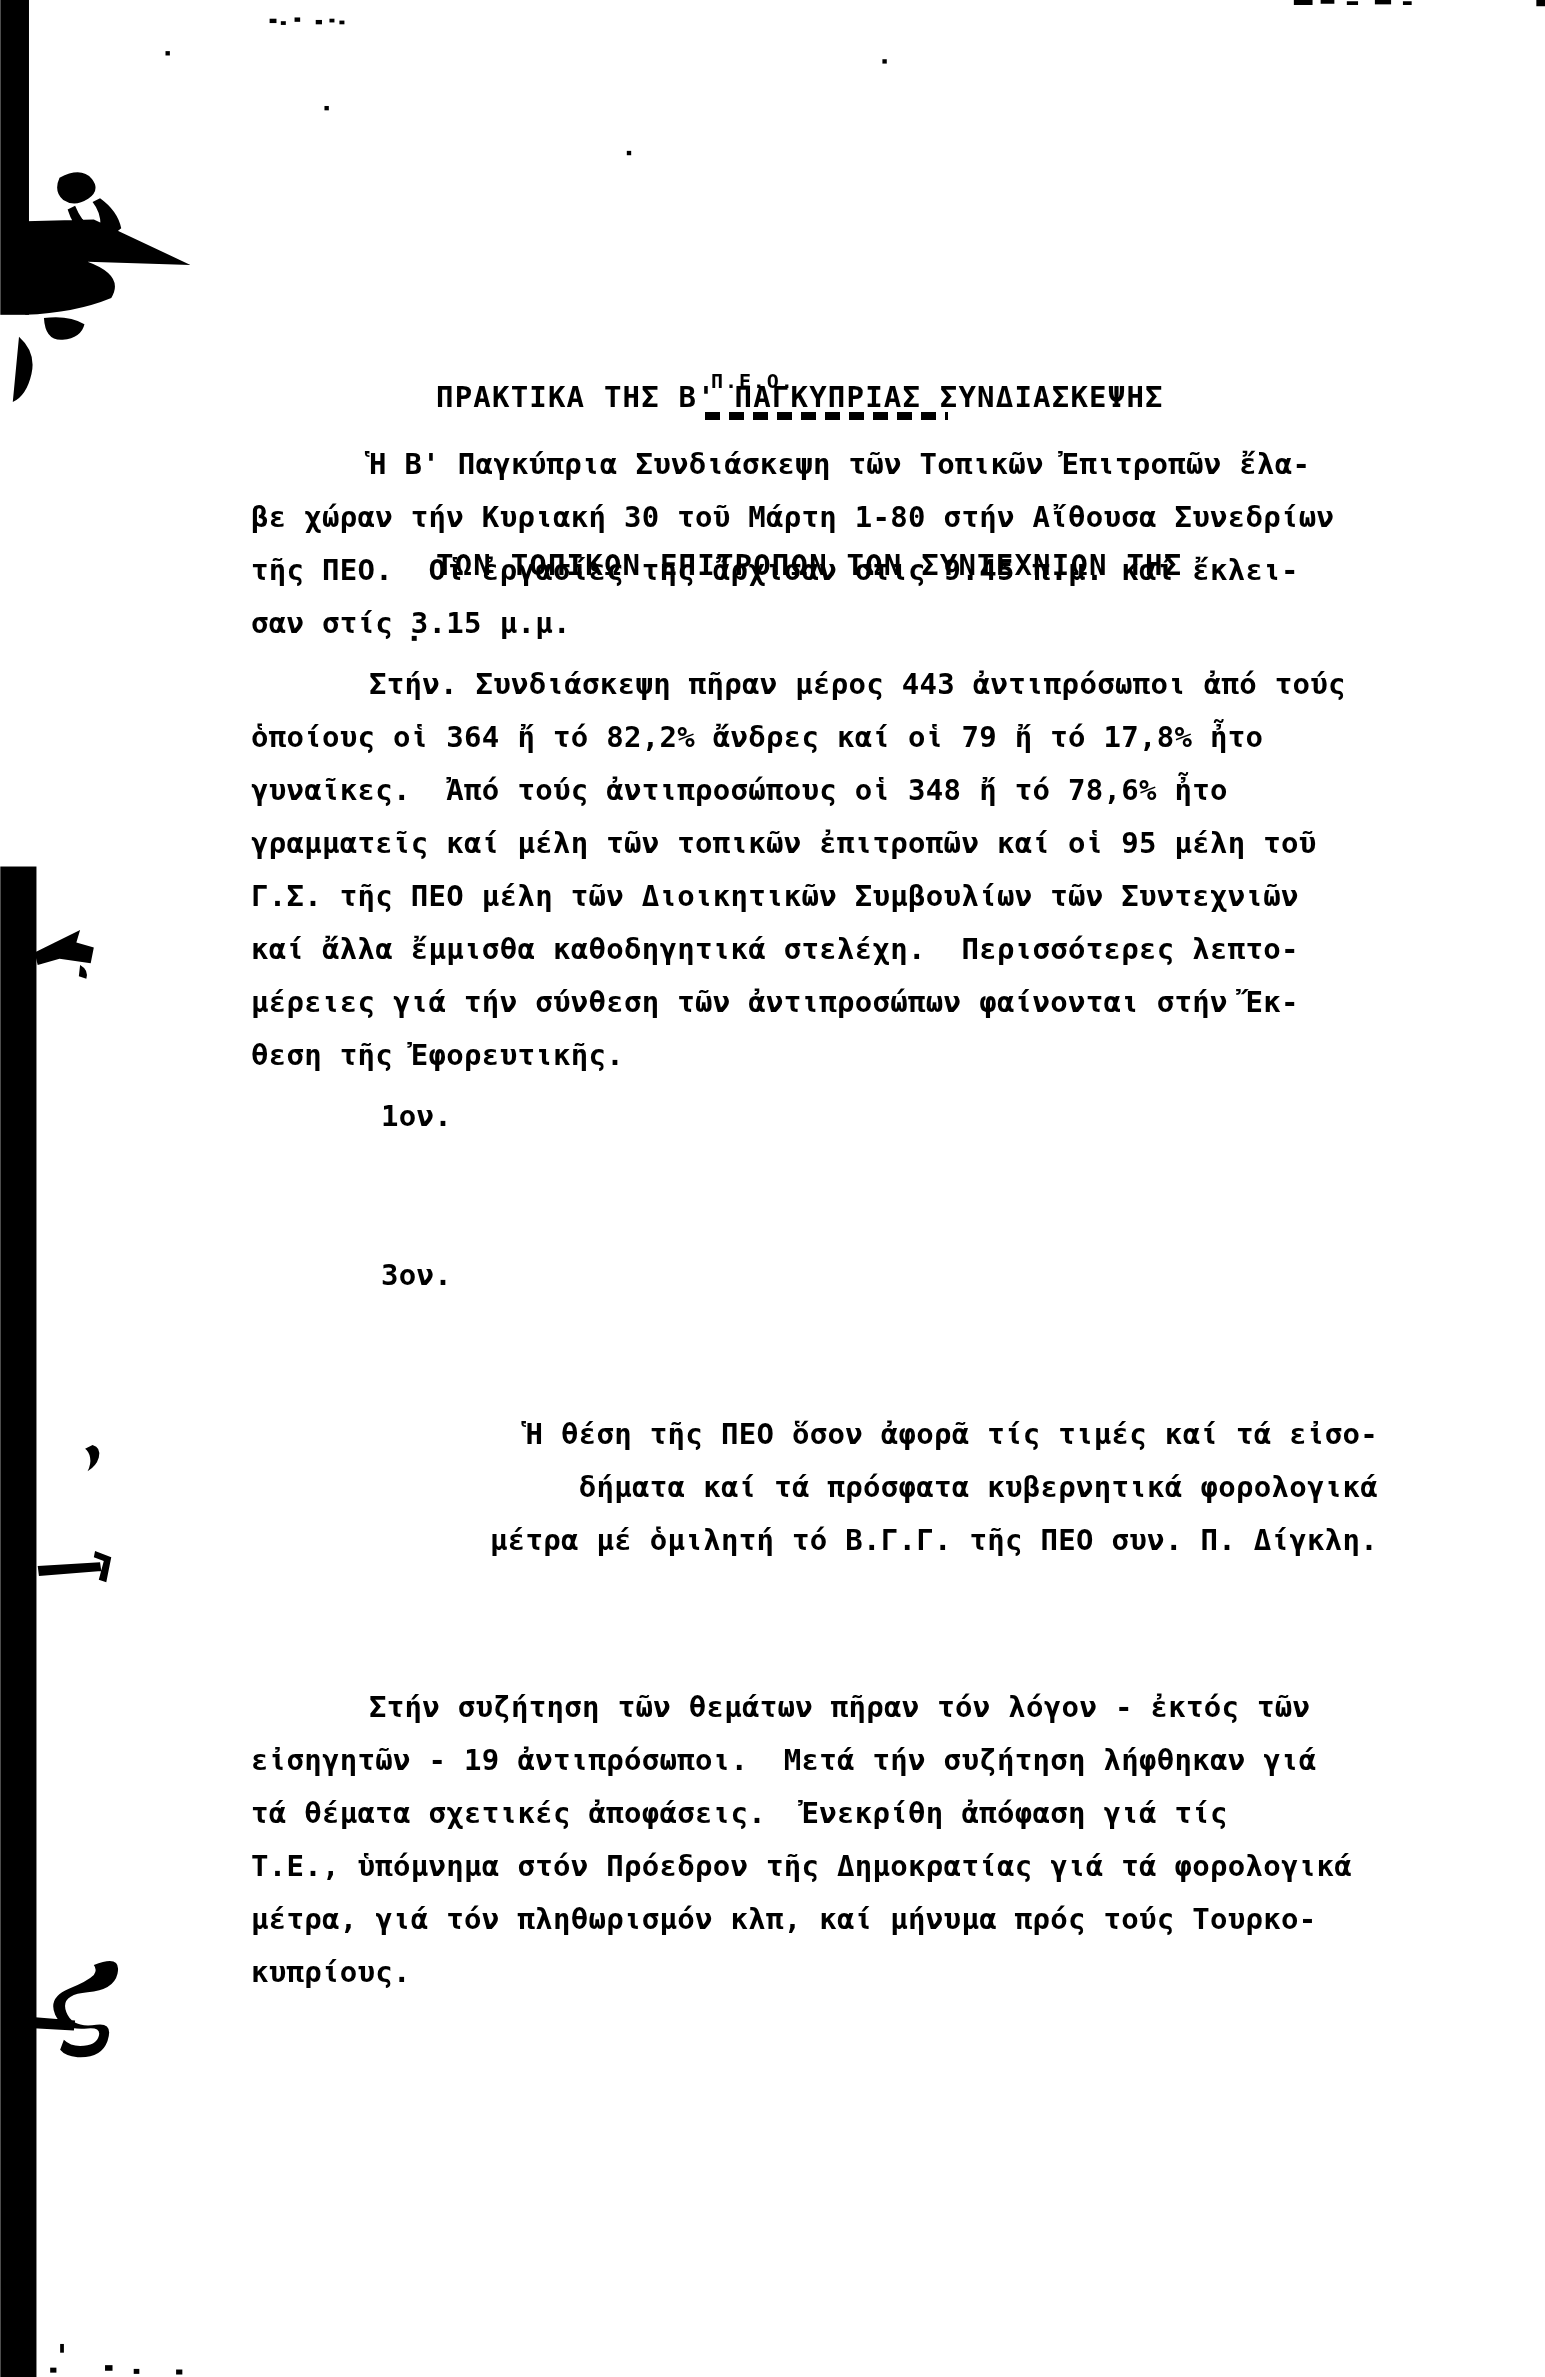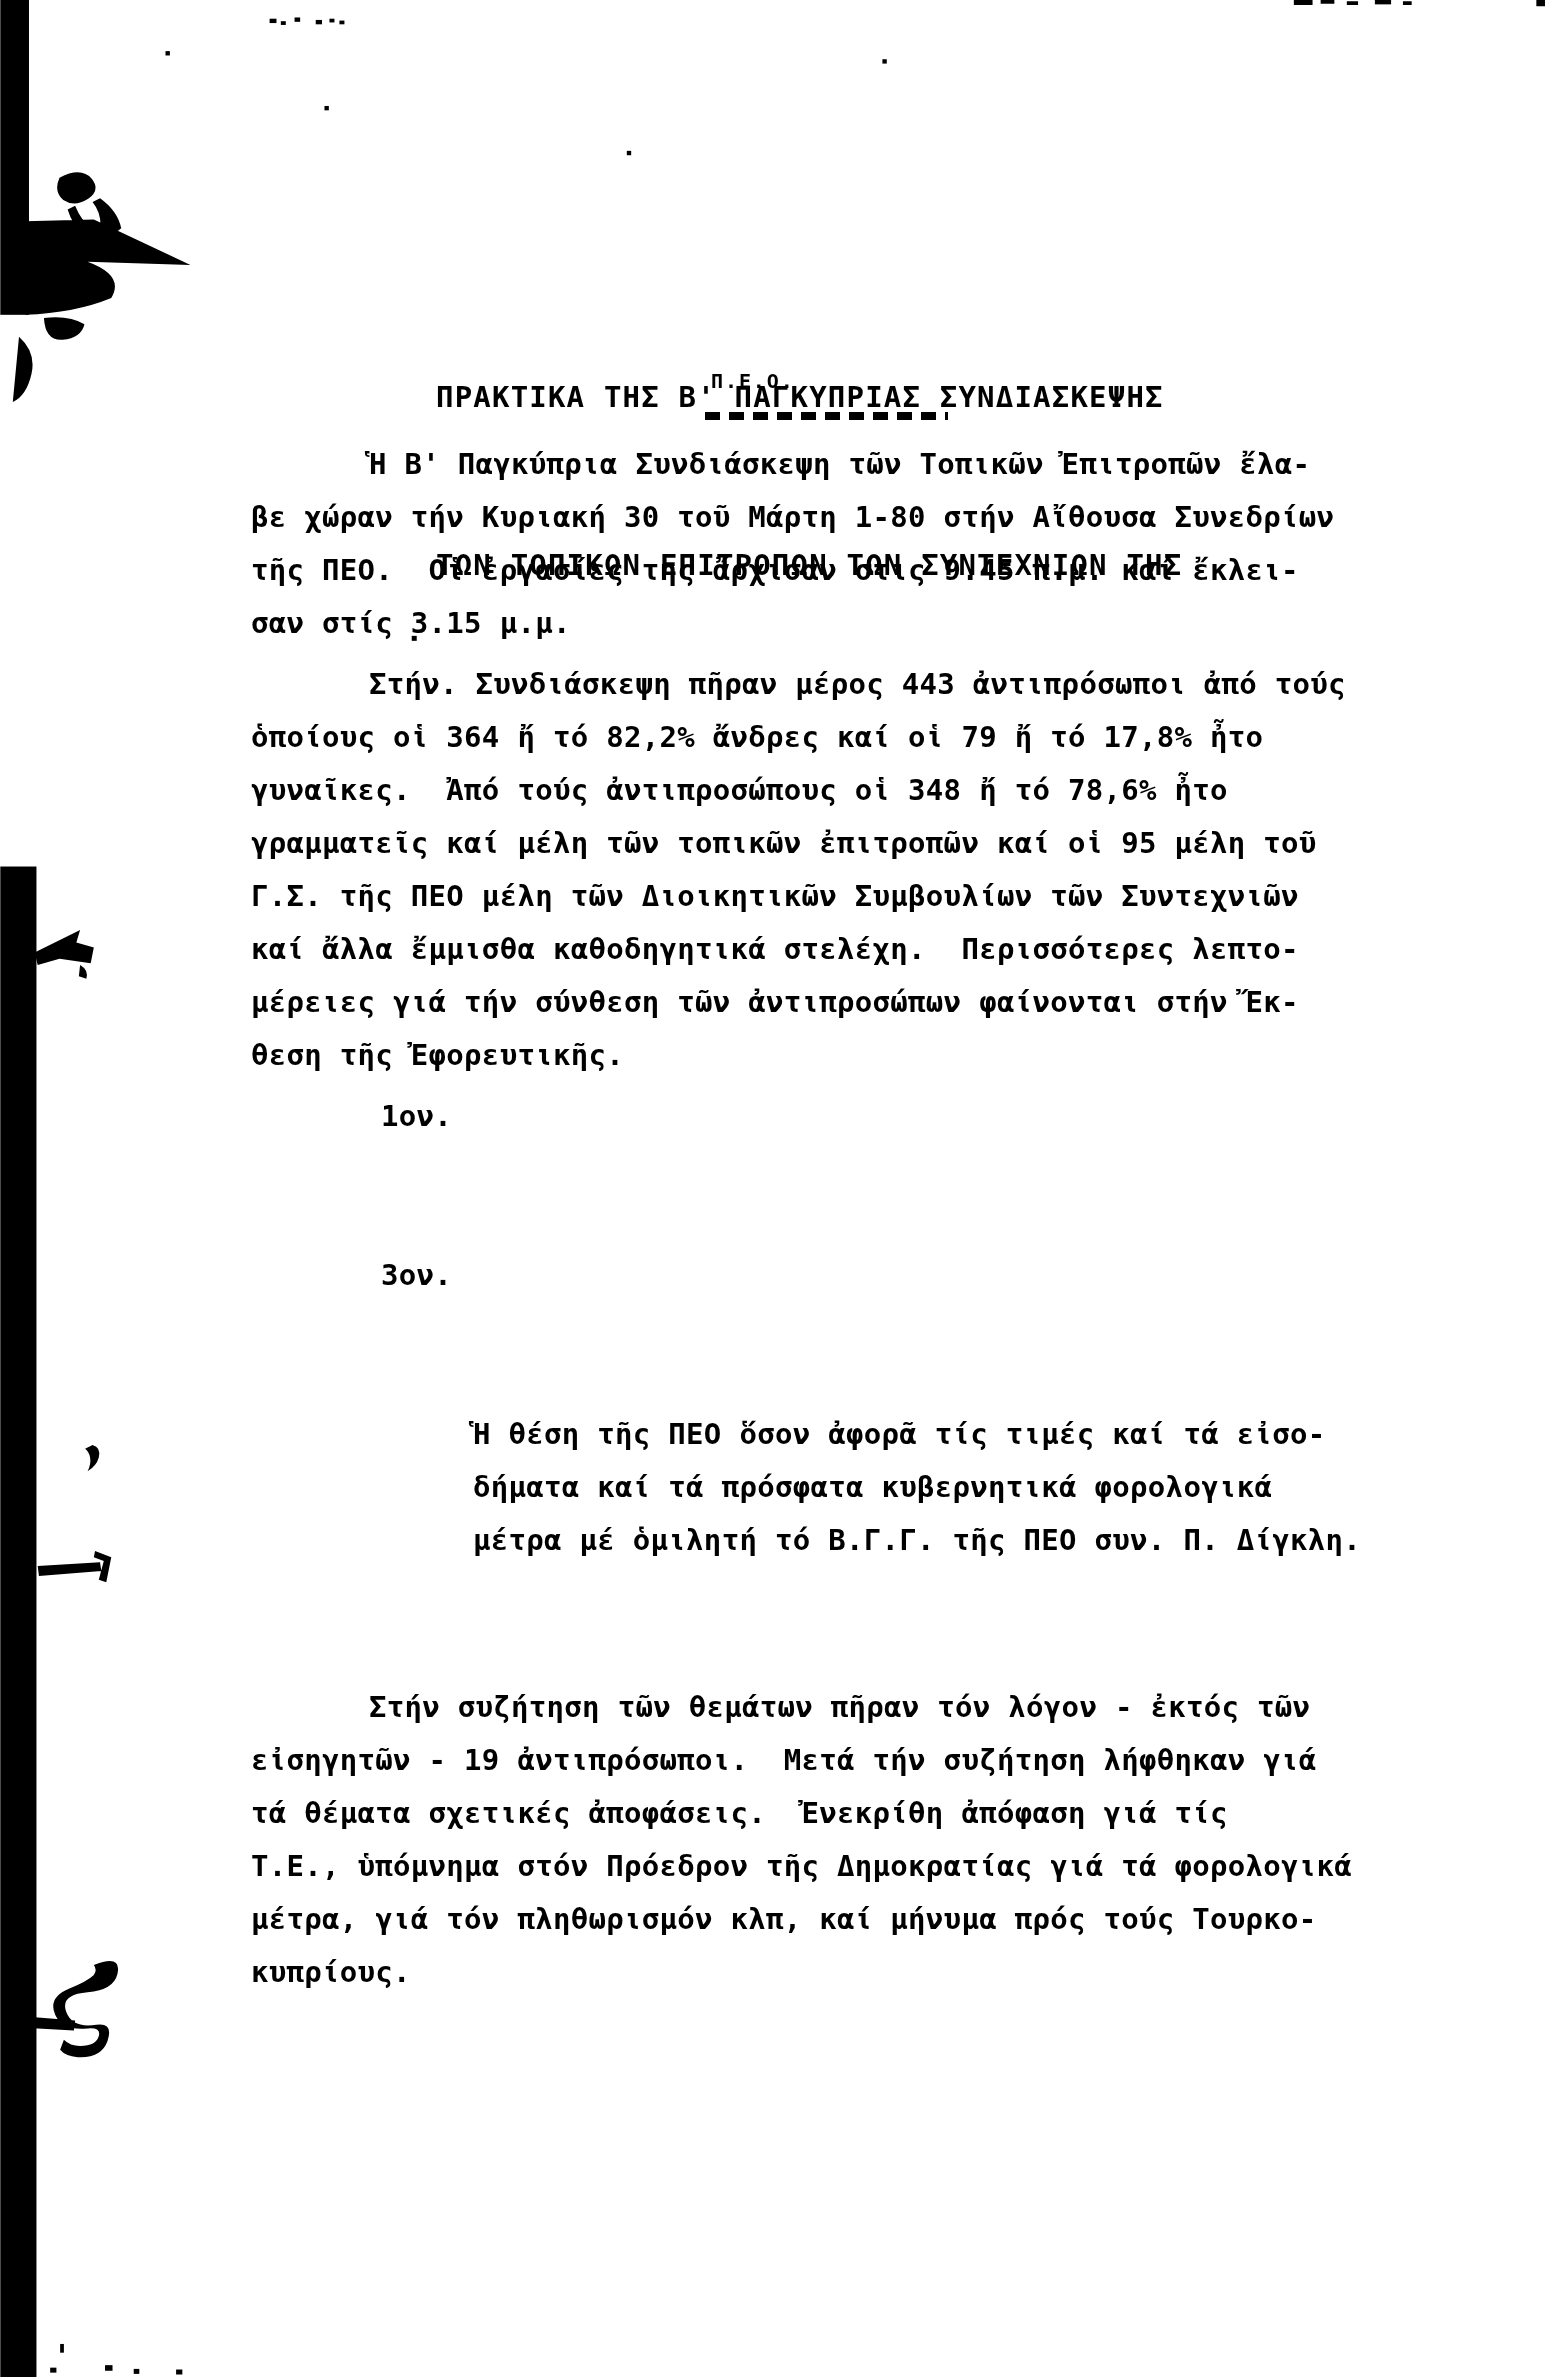--- a/index.html
+++ b/index.html
@@ -23,21 +23,21 @@
   .org-underline{
     position:absolute;left:705px;top:412px;width:243px;height:8px;
     background:repeating-linear-gradient(90deg,#000 0 15px,transparent 15px 24px);
   }
   .body-text{
     position:absolute;left:243px;top:430px;width:1135px;
     font-size:29px;line-height:53px;letter-spacing:0.3px;
   }
   .para{margin:8px;white-space:pre;}
   .para.indent{text-indent:118px;}
-  .li{position:relative;margin:0 0 0 138px;white-space:pre;}
+  .li{position:relative;margin:0 0 0 138px;white-space:pre;text-align:right;}
   .li .num{position:absolute;left:0;top:0;}
   .li .li-lines{display:block;padding-left:92px;white-space:pre;}
 </style>
 </head>
 <body>
 
 <div class="page">
 
   <svg class="artifacts" width="1546" height="2377" viewBox="0 0 2479 3813">
 

